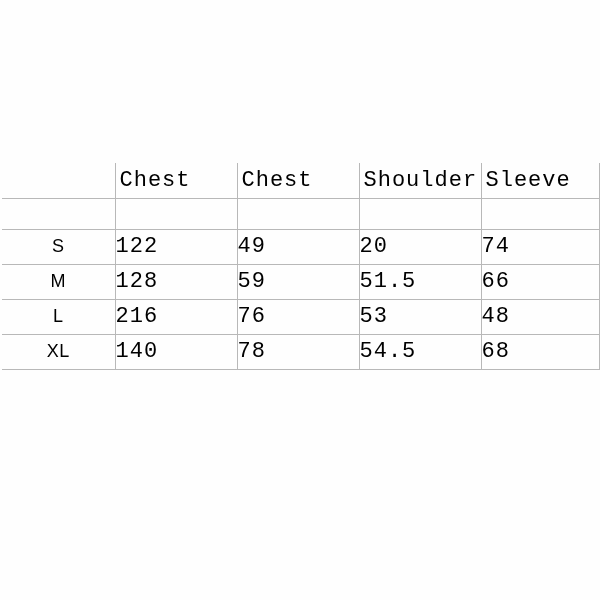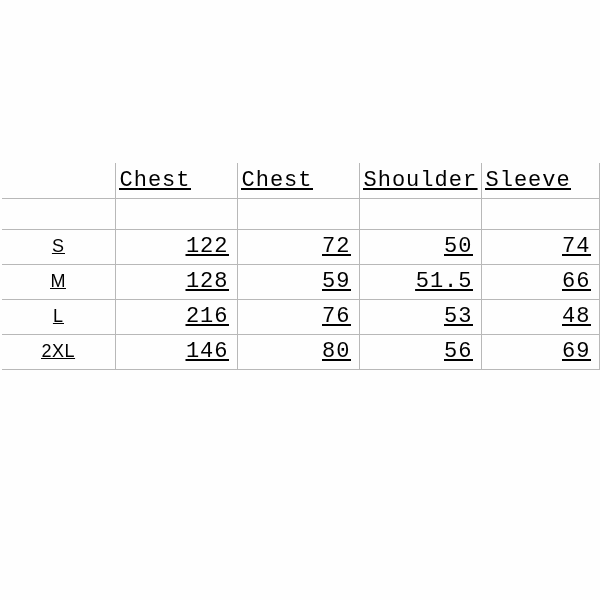--- a/index.html
+++ b/index.html
@@ -1,15 +1,15 @@
 <!DOCTYPE html>
 <html><head>
   <meta charset="utf-8">
   <style>
-    * { margin: 0; padding: 0; box-sizing: border-box; text-decoration: underline; }
+    * { margin: 0; padding: 0; box-sizing: border-box; }
     body {
       width: 600px;
       height: 600px;
       background: #fefefe;
       font-family: "Courier New", Courier, monospace;
       padding-top: 163px;
       padding-left: 2px;
     }
     table {
       border-collapse: collapse;
@@ -31,21 +31,21 @@
       letter-spacing: 0.5px;
     }
     .col-h {
       text-align: left;
       padding-left: 4px;
       font-family: "Courier New", Courier, monospace;
       letter-spacing: 1px;
       font-weight: normal;
     }
     .col-d {
-      text-align: right;
+      text-align: left;
       padding-right: 8px;
       font-family: "Courier New", Courier, monospace;
       letter-spacing: 1px;
     }
     .c1 { width: 113px; }
     .c2 { width: 122px; }
     .c3 { width: 122px; }
     .c4 { width: 122px; }
     .c5 { width: 118px; border-right: none; }
     .no-border-top td, .no-border-top th { border-top: none; }
@@ -74,39 +74,39 @@
   <tr class="empty-row">
     <td class="no-left"></td>
         <td></td>
         <td></td>
         <td></td>
         <td></td>
   </tr>
   <tr>
     <td class="col-size no-left">S</td>
     <td class="col-d">122</td>
-    <td class="col-d">72</td>
-    <td class="col-d">50</td>
+    <td class="col-d">49</td>
+    <td class="col-d">20</td>
     <td class="col-d">74</td>
   </tr>
   <tr>
     <td class="col-size no-left">M</td>
     <td class="col-d">128</td>
     <td class="col-d">59</td>
     <td class="col-d">51.5</td>
     <td class="col-d">66</td>
   </tr>
   <tr>
     <td class="col-size no-left">L</td>
     <td class="col-d">216</td>
     <td class="col-d">76</td>
     <td class="col-d">53</td>
     <td class="col-d">48</td>
   </tr>
   <tr>
-    <td class="col-size no-left">2XL</td>
-    <td class="col-d">146</td>
-    <td class="col-d">80</td>
-    <td class="col-d">56</td>
-    <td class="col-d">69</td>
+    <td class="col-size no-left">XL</td>
+    <td class="col-d">140</td>
+    <td class="col-d">78</td>
+    <td class="col-d">54.5</td>
+    <td class="col-d">68</td>
   </tr>
 </tbody>
   </table>
 
 </body></html>

